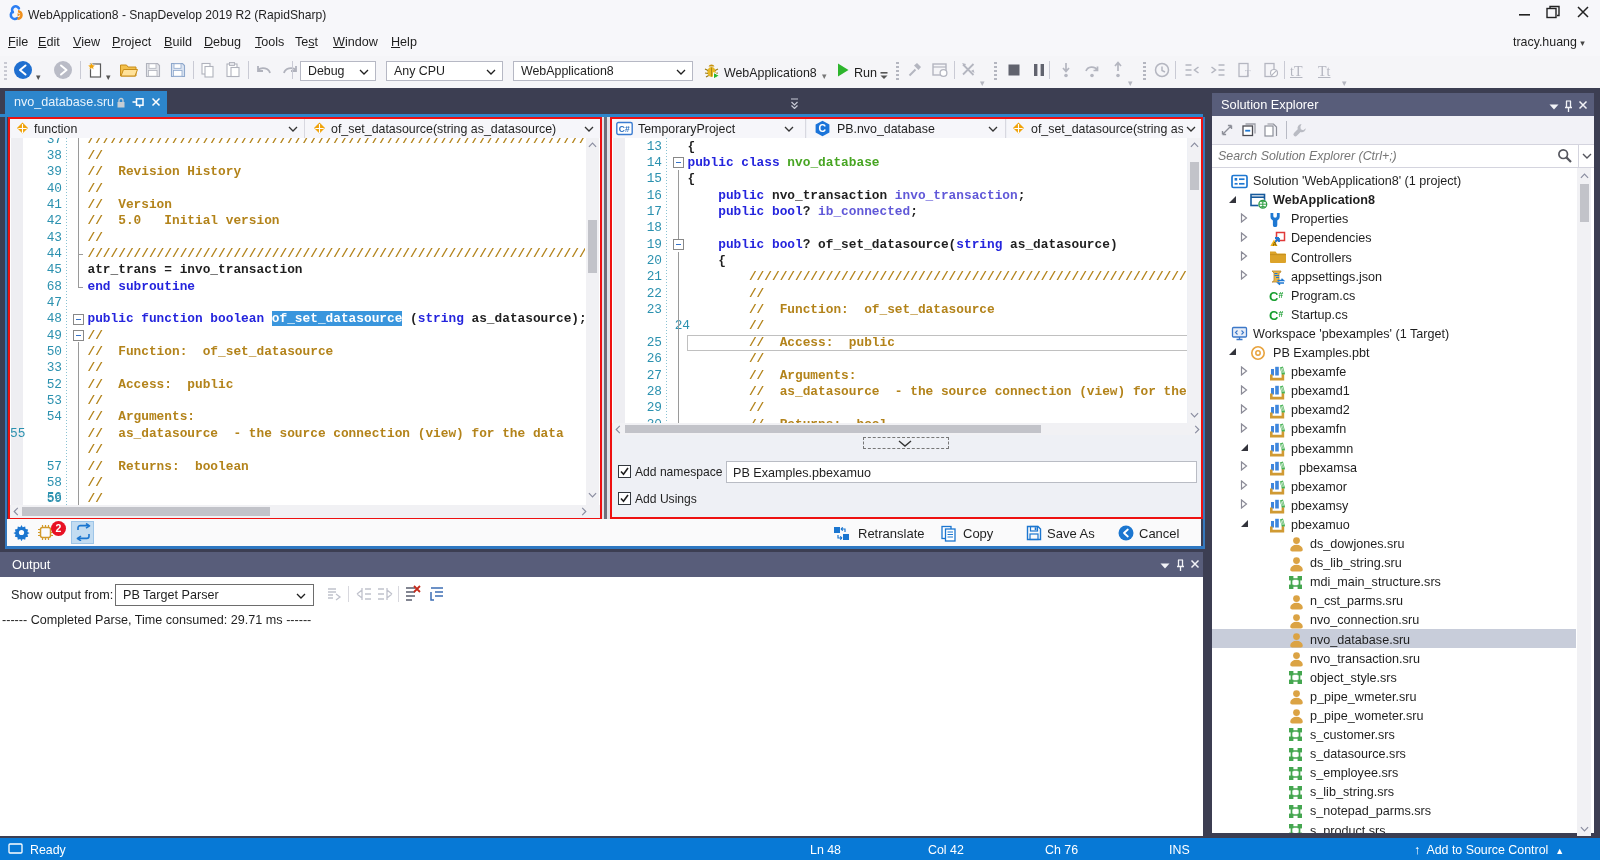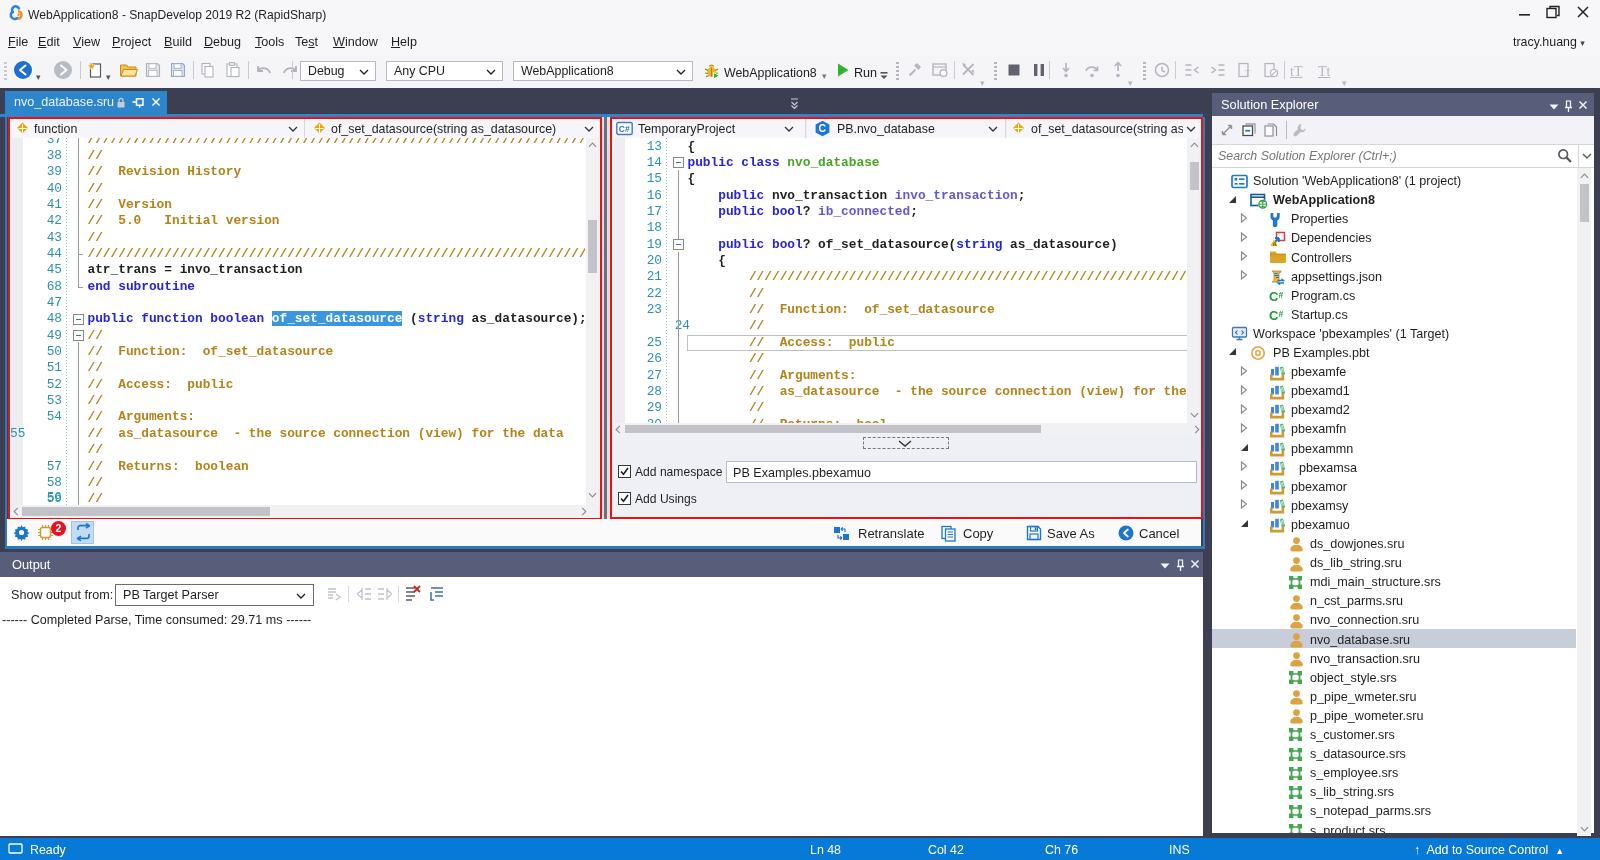--- a/index.html
+++ b/index.html
@@ -252,21 +252,21 @@
 <div class="a mono" style="left:0;top:140.65px;width:52px;text-align:right;font-size:12.8px;line-height:16.35px;color:#2b91af;font-weight:normal;">68</div>
 <div class="a mono" style="left:77.5px;top:140.65px;font-size:12.8px;line-height:16.35px;font-weight:bold;"><span style="color:#2424dd;">end&nbsp;subroutine</span></div>
 <div class="a mono" style="left:0;top:157.0px;width:52px;text-align:right;font-size:12.8px;line-height:16.35px;color:#2b91af;font-weight:normal;">47</div>
 <div class="a mono" style="left:77.5px;top:157.0px;font-size:12.8px;line-height:16.35px;font-weight:bold;"></div>
 <div class="a mono" style="left:0;top:173.35000000000002px;width:52px;text-align:right;font-size:12.8px;line-height:16.35px;color:#2b91af;font-weight:normal;">48</div>
 <div class="a mono" style="left:77.5px;top:173.35000000000002px;font-size:12.8px;line-height:16.35px;font-weight:bold;"><span style="color:#2424dd;">public&nbsp;function&nbsp;boolean&nbsp;</span><span style="background:#3a96dd;color:#fff;">of_set_datasource</span><span style="color:#1f1f1f;">&nbsp;(</span><span style="color:#2424dd;">string</span><span style="color:#1f1f1f;">&nbsp;as_datasource);</span></div>
 <div class="a mono" style="left:0;top:189.70000000000002px;width:52px;text-align:right;font-size:12.8px;line-height:16.35px;color:#2b91af;font-weight:normal;">49</div>
 <div class="a mono" style="left:77.5px;top:189.70000000000002px;font-size:12.8px;line-height:16.35px;font-weight:bold;"><span style="color:#b3831a;">//</span></div>
 <div class="a mono" style="left:0;top:206.05px;width:52px;text-align:right;font-size:12.8px;line-height:16.35px;color:#2b91af;font-weight:normal;">50</div>
 <div class="a mono" style="left:77.5px;top:206.05px;font-size:12.8px;line-height:16.35px;font-weight:bold;"><span style="color:#b3831a;">//&nbsp;&nbsp;Function:&nbsp;&nbsp;of_set_datasource</span></div>
-<div class="a mono" style="left:0;top:222.40000000000003px;width:52px;text-align:right;font-size:12.8px;line-height:16.35px;color:#2b91af;font-weight:normal;">51</div>
+<div class="a mono" style="left:0;top:222.40000000000003px;width:52px;text-align:right;font-size:12.8px;line-height:16.35px;color:#2b91af;font-weight:normal;">33</div>
 <div class="a mono" style="left:77.5px;top:222.40000000000003px;font-size:12.8px;line-height:16.35px;font-weight:bold;"><span style="color:#b3831a;">//</span></div>
 <div class="a mono" style="left:0;top:238.75000000000003px;width:52px;text-align:right;font-size:12.8px;line-height:16.35px;color:#2b91af;font-weight:normal;">52</div>
 <div class="a mono" style="left:77.5px;top:238.75000000000003px;font-size:12.8px;line-height:16.35px;font-weight:bold;"><span style="color:#b3831a;">//&nbsp;&nbsp;Access:&nbsp;&nbsp;public</span></div>
 <div class="a mono" style="left:0;top:255.10000000000002px;width:52px;text-align:right;font-size:12.8px;line-height:16.35px;color:#2b91af;font-weight:normal;">53</div>
 <div class="a mono" style="left:77.5px;top:255.10000000000002px;font-size:12.8px;line-height:16.35px;font-weight:bold;"><span style="color:#b3831a;">//</span></div>
 <div class="a mono" style="left:0;top:271.45000000000005px;width:52px;text-align:right;font-size:12.8px;line-height:16.35px;color:#2b91af;font-weight:normal;">54</div>
 <div class="a mono" style="left:77.5px;top:271.45000000000005px;font-size:12.8px;line-height:16.35px;font-weight:bold;"><span style="color:#b3831a;">//&nbsp;&nbsp;Arguments:</span></div>
 <div class="a mono" style="left:0;top:287.8px;width:52px;text-align:left;font-size:12.8px;line-height:16.35px;color:#2b91af;font-weight:normal;">55</div>
 <div class="a mono" style="left:77.5px;top:287.8px;font-size:12.8px;line-height:16.35px;font-weight:bold;"><span style="color:#b3831a;">//&nbsp;&nbsp;as_datasource&nbsp;&nbsp;-&nbsp;the&nbsp;source&nbsp;connection&nbsp;(view)&nbsp;for&nbsp;the&nbsp;data</span></div>
 <div class="a mono" style="left:0;top:304.15000000000003px;width:52px;text-align:right;font-size:12.8px;line-height:16.35px;color:#2b91af;font-weight:normal;margin-top:48px;">56</div>

